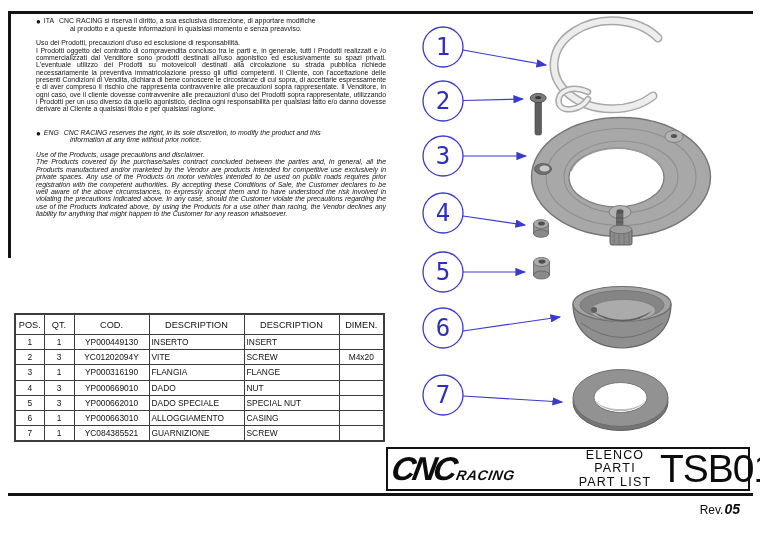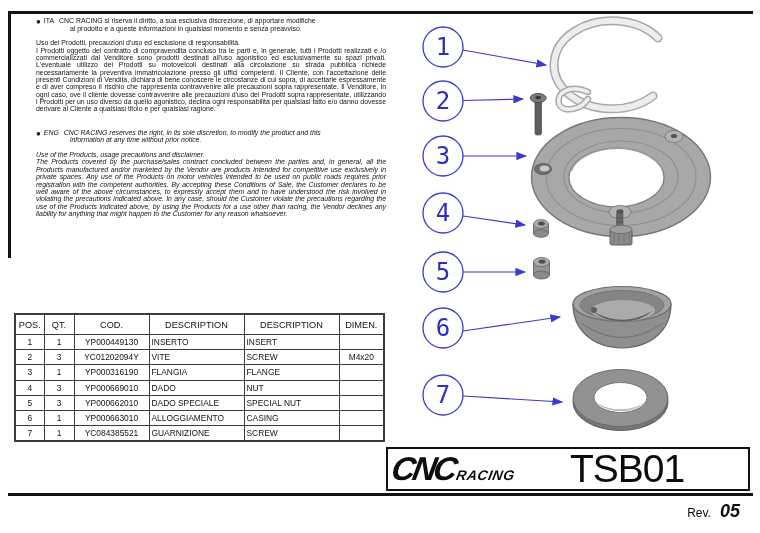--- a/index.html
+++ b/index.html
@@ -60,21 +60,21 @@
     line-height:30px;color:#0c0c0c;
   }
   .logo .racing{
     font-weight:bold;font-style:italic;font-size:14px;letter-spacing:0.5px;
     color:#0c0c0c;margin-left:3px;
   }
   .doc-title{flex:1;text-align:center;font-size:12.5px;line-height:13.5px;letter-spacing:1.2px;color:#0c0c0c;}
   .doc-code{width:88px;text-align:center;font-size:39px;letter-spacing:-1px;color:#0c0c0c;}
 
   .rev{position:absolute;right:20px;top:501px;font-size:12px;color:#0c0c0c;}
-  .rev .num{font-size:18px;font-weight:bold;font-style:italic;margin-left:9px;}
+  .rev .num{font-size:14px;font-weight:bold;font-style:italic;margin-left:1px;}
 </style>
 </head>
 <body>
 
 <div id="top-rule" class="rule"></div>
 <div id="left-rule" class="rule"></div>
 
 <div class="disclaimer">
   <div class="ita">
     <div class="intro">
@@ -284,20 +284,24 @@
     <circle class="co" cx="48" cy="380" r="20"></circle>
     <text class="con" x="48" y="388">7</text>
   </g>
 </svg>
 
 <div class="titleblock">
   <div class="logo">
     <span class="cnc">CNC</span>
     <span class="racing">RACING</span>
   </div>
+  <div class="doc-title">
+    <div>ELENCO PARTI</div>
+    <div>PART LIST</div>
+  </div>
   <div class="doc-code">TSB01</div>
 </div>
 
 <div id="bottom-rule" class="rule"></div>
 
 <div class="rev">
   <span>Rev.</span><span class="num">05</span>
 </div>
 
 </body></html>

